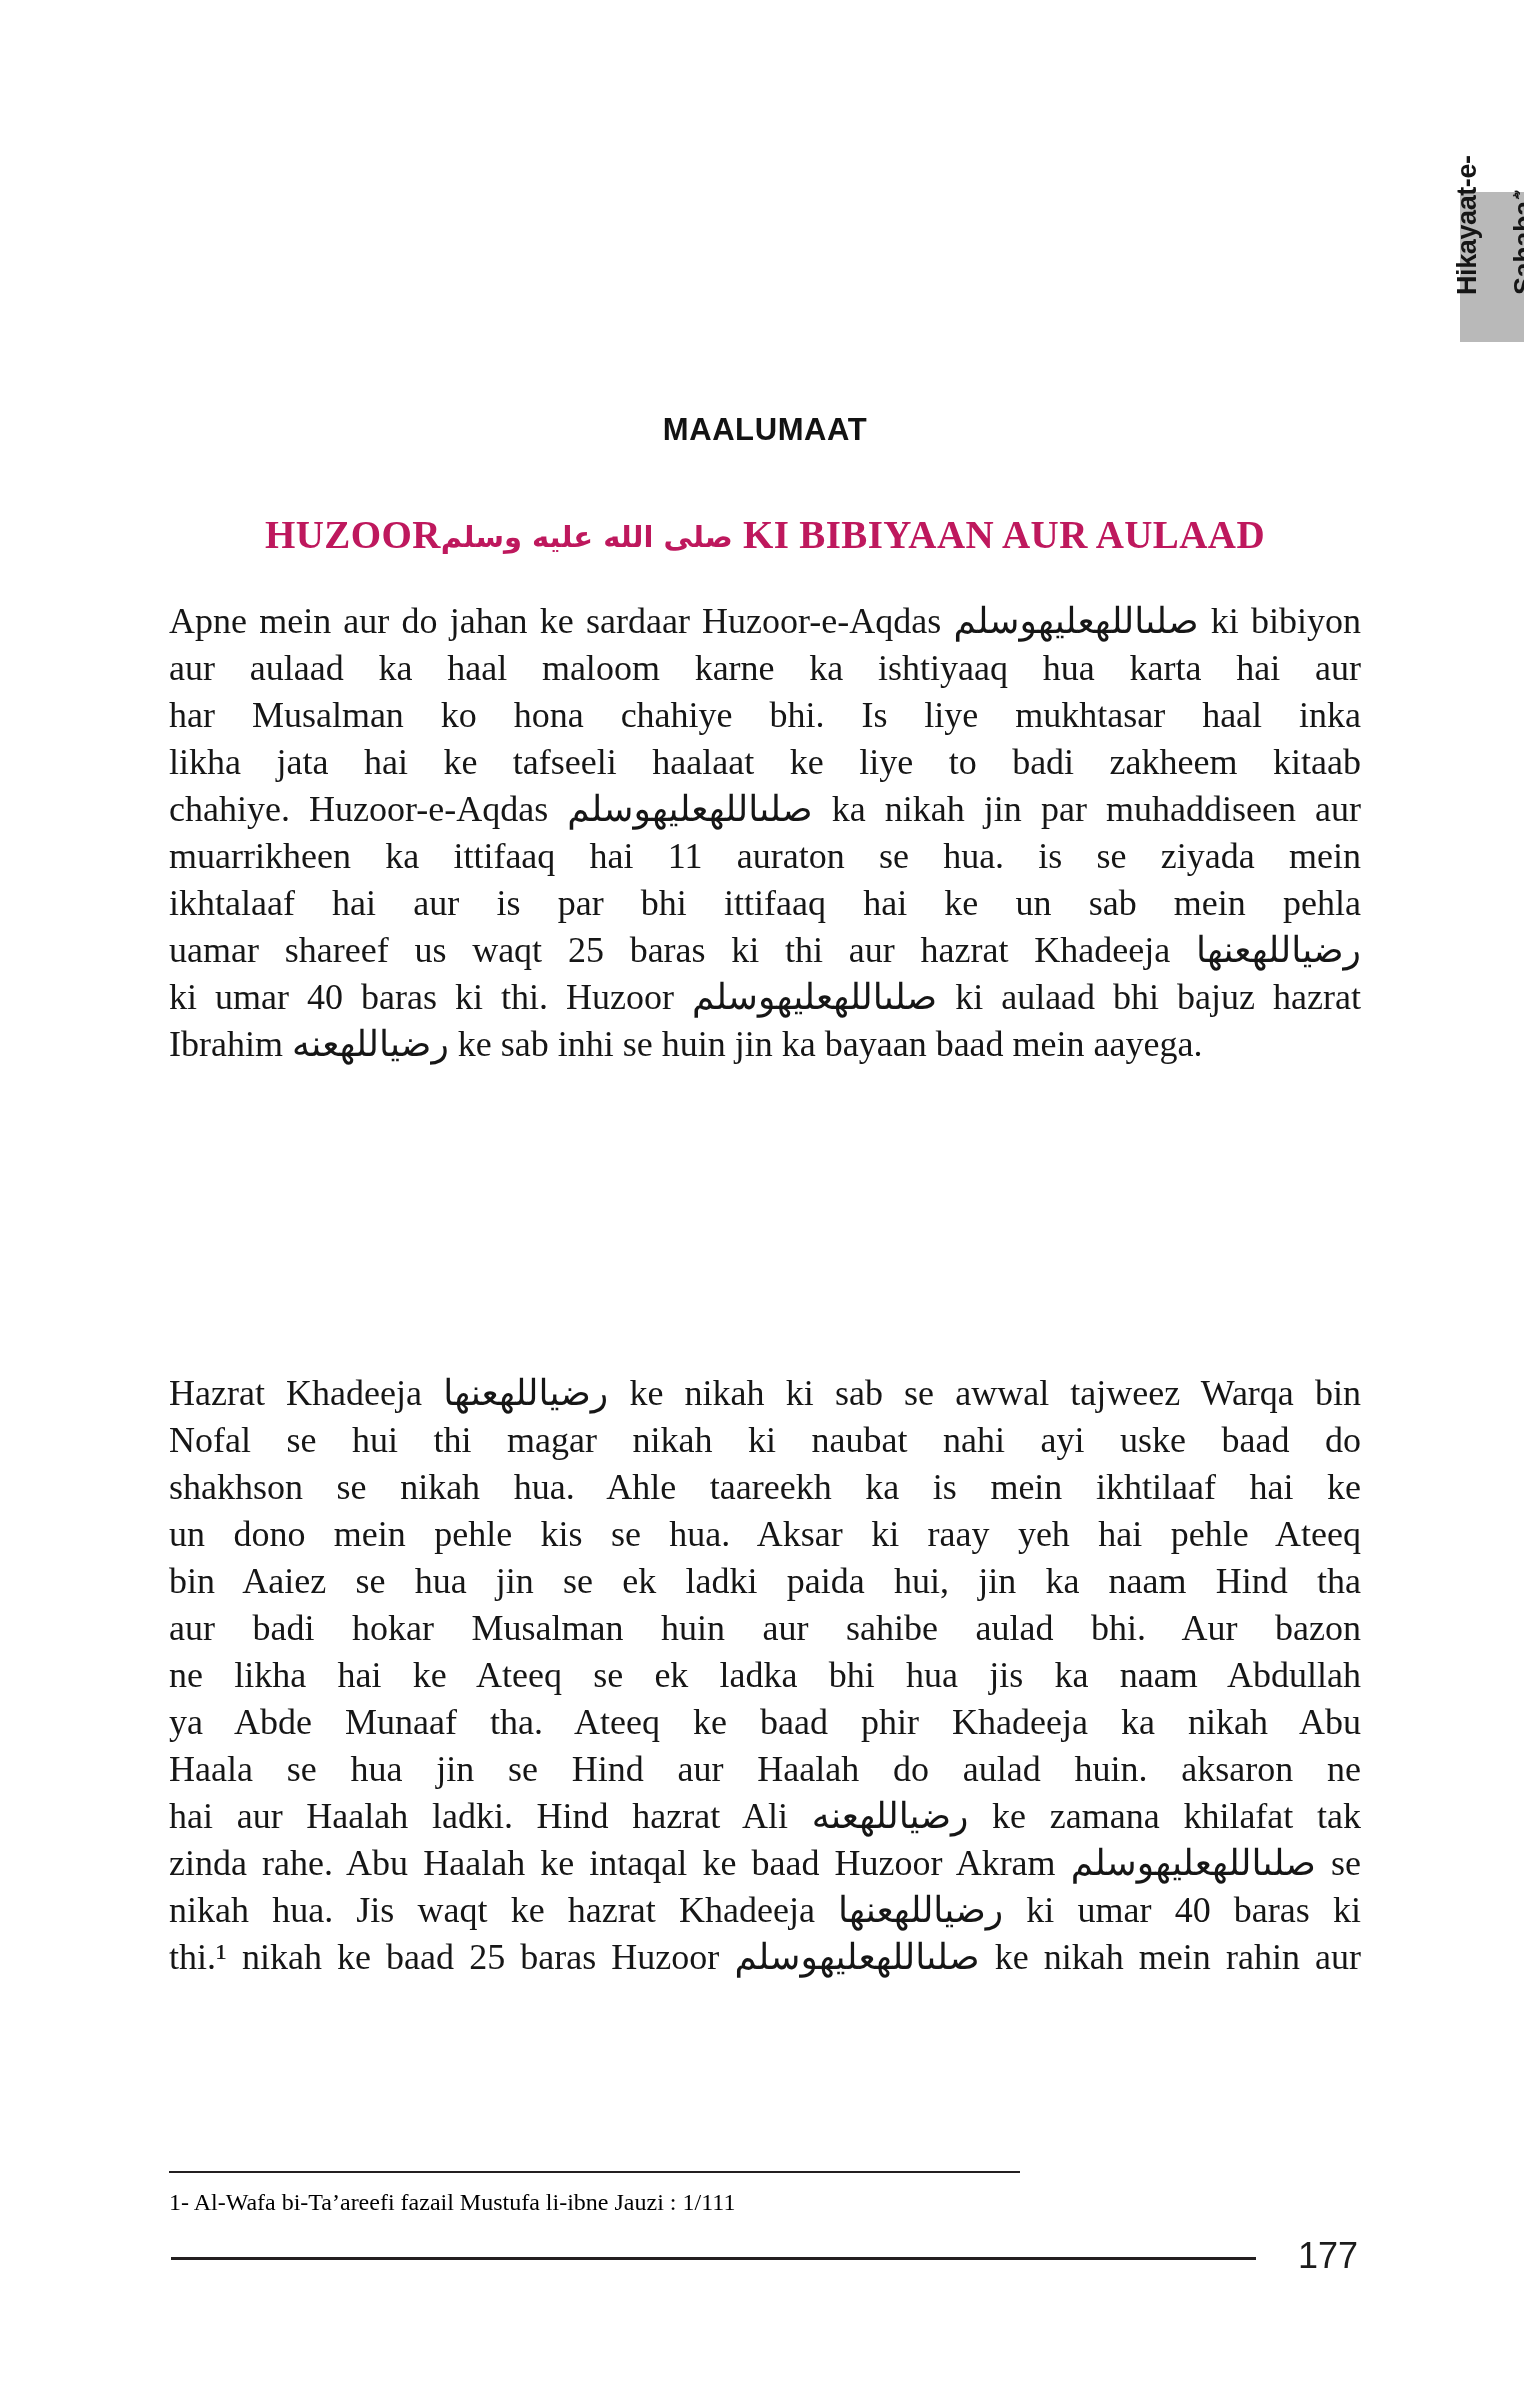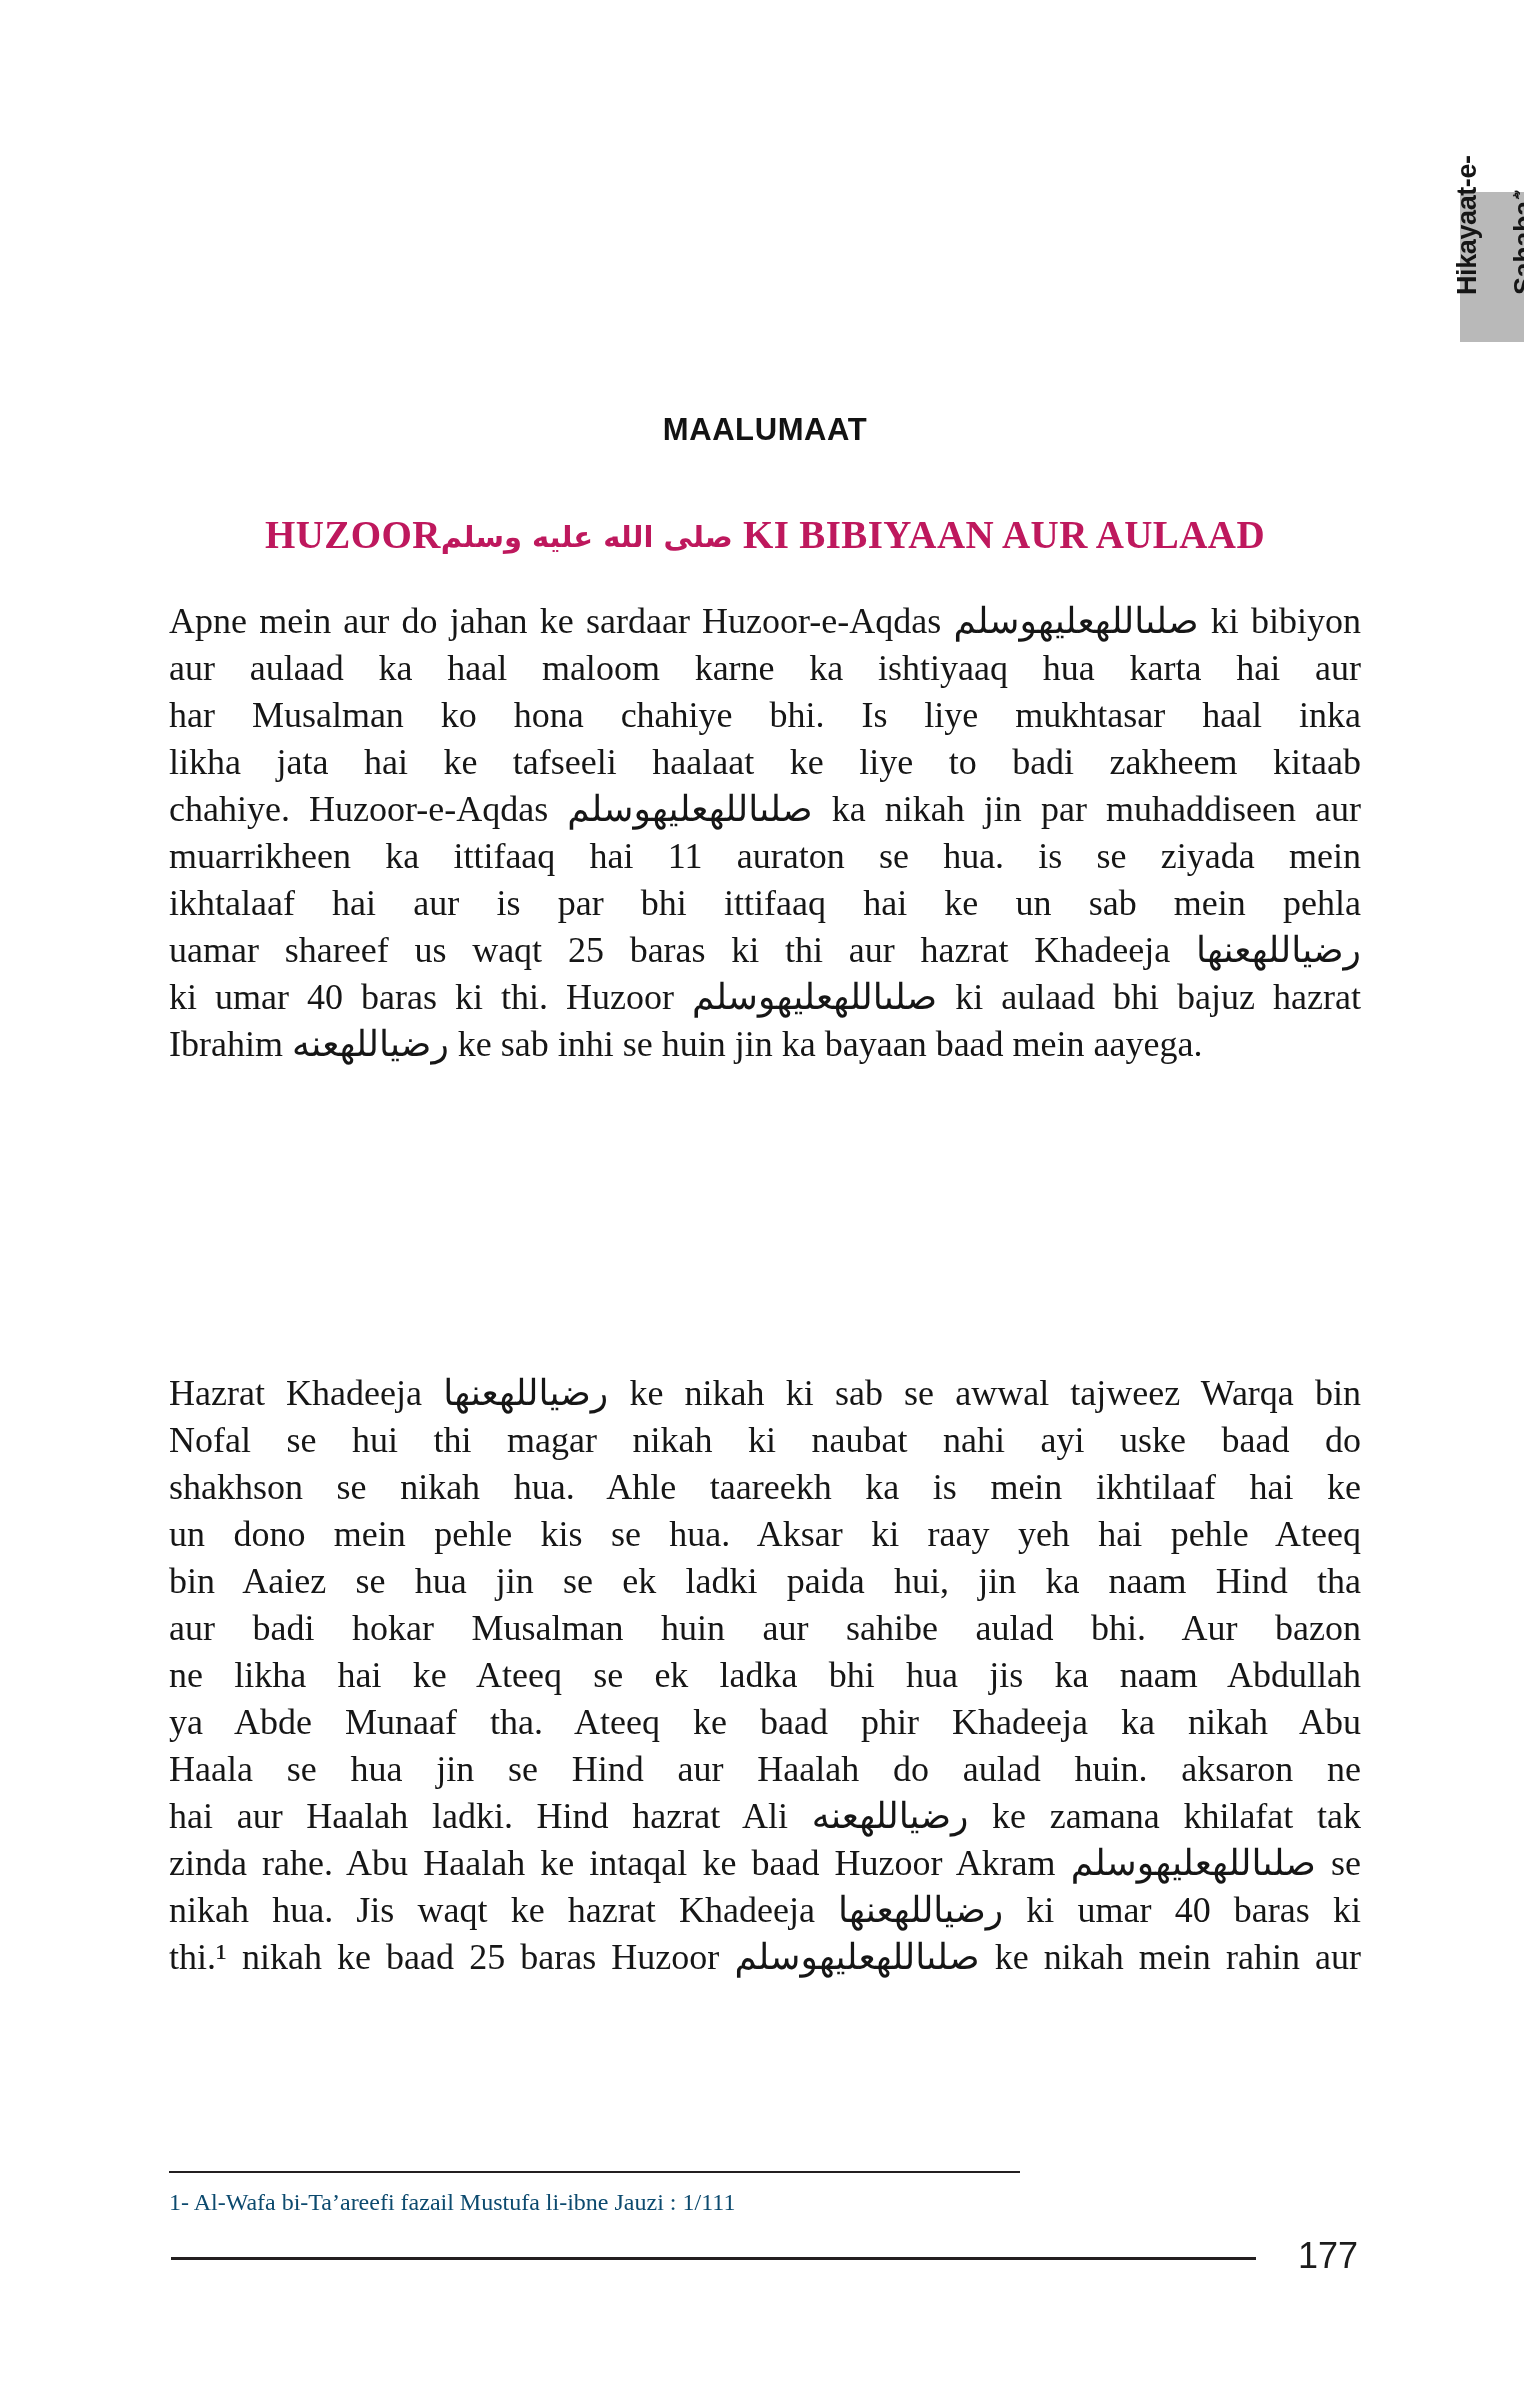--- a/index.html
+++ b/index.html
@@ -146,21 +146,21 @@
     border-top: 2.8px solid #231f20;
   }
   #footnote-text {
     position: absolute;
     left: 169px;
     top: 2186px;
     width: 1031px;
     font-family: "Liberation Serif", "DejaVu Serif", serif;
     font-size: 24px;
     line-height: 32px;
-    color: #0c4a6e;
+    color: #000000;
     white-space: nowrap;
   }
 
   
   #footer-rule {
     position: absolute;
     left: 171px;
     top: 2257px;
     width: 1085px;
     height: 0;

